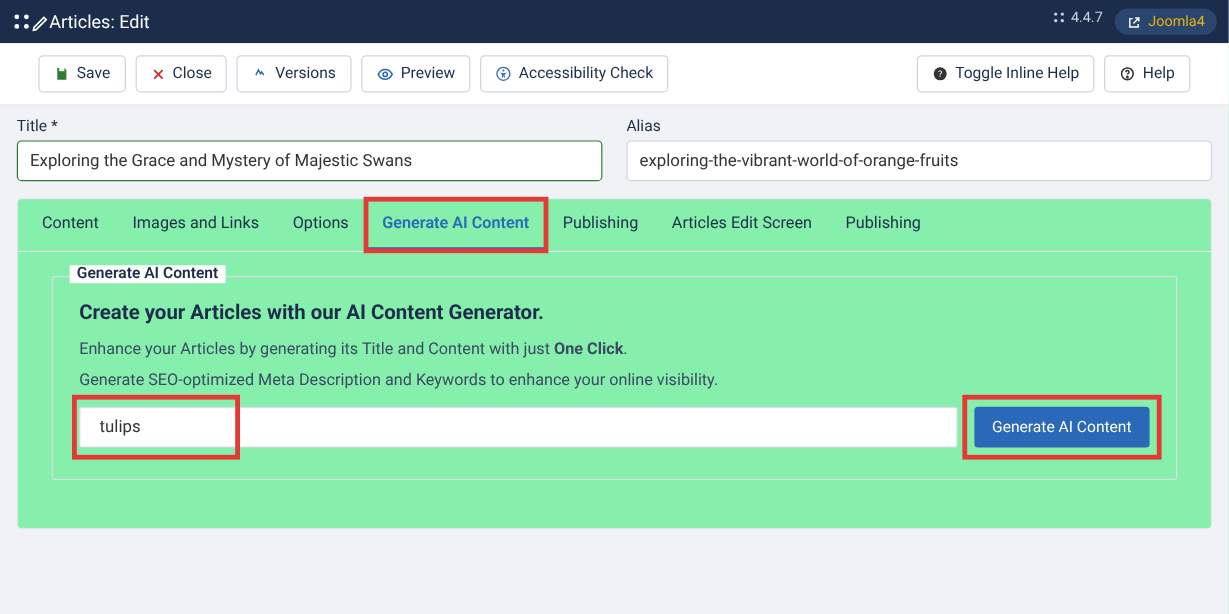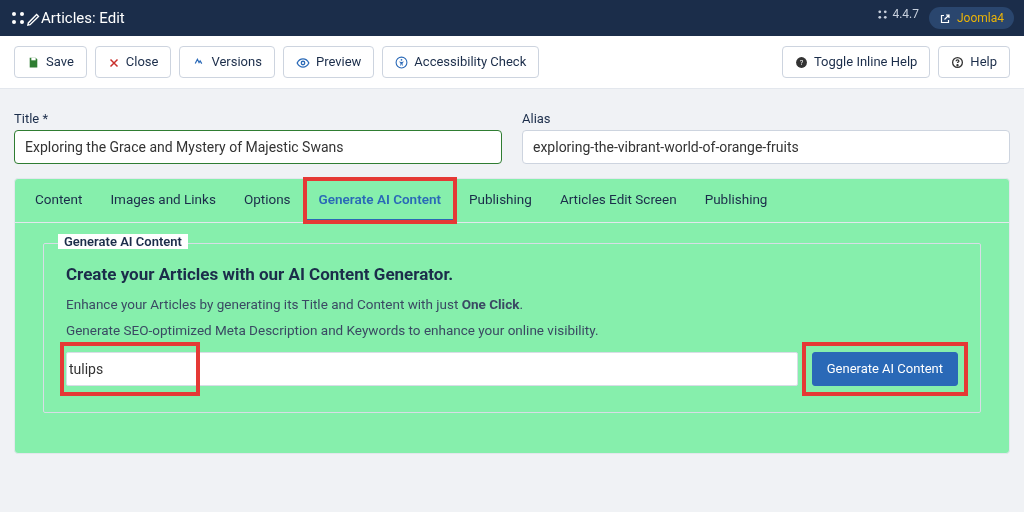--- a/index.html
+++ b/index.html
@@ -7,55 +7,55 @@
 
 .topbar { background: #1b2d4a; color: #fff; height: 36px; display: flex; align-items: center; padding: 0 10px; justify-content: space-between; }
 .topbar-left { display: flex; align-items: center; }
 .topbar-left .logo-icon svg { display:block; }
 .topbar-left .pencil-icon { color: #fff; }
 .topbar-title { font-size: 15px; font-weight: 400; }
 .topbar-right { display: flex; align-items: flex-start; gap: 10px; font-size: 12px; color: #c8d0dd; }
 .version { display: flex; align-items: center; gap: 4px; }
 .joomla-pill { background: #2a466e; color: #eab308; border-radius: 14px; padding: 4px 10px; display: flex; align-items: center; gap: 6px; font-size: 12px; }
 
-.toolbar { background: #fff; padding: 10px 14px; display:flex; gap:10px; border-bottom:1px solid #e3e7ed;}
+.toolbar { background: #fff; padding: 10px 32px; display:flex; gap:10px; border-bottom:1px solid #e3e7ed;align-items:flex-end;}
 .tb-group { display:flex; gap:8px; }
 .tb-spacer { flex:1; }
 .btn { background:#fff; border:1px solid #cdd4df; border-radius:4px; padding:7px 12px; font-size:13px; color:#1b2d4a; display:flex; align-items:center; gap:6px; cursor:pointer; }
 .btn .ic-green { color:#2f7d32; }
 .btn .ic-red { color:#c9302c; }
 .btn .ic-blue { color:#2a69b7; }
 .btn .ic-dark { color:#333; }
 .btn-split { display:flex; }
 .btn-split .btn:first-child { border-radius:4px 0 0 4px; border-right:none; }
 .btn-split .btn:last-child { border-radius:0 4px 4px 0; padding:7px 8px; }
 
 .form-area { padding: 10px 14px 0 14px; }
-.fields-row { display:flex; gap:20px;margin-top:12px; }
+.fields-row { display:flex; gap:20px; }
 .field { flex:1; display:flex; flex-direction:column; gap:4px; }
 .field label { font-size:13px; color:#1b2d4a; }
 .field input { border:1px solid #cdd4df; border-radius:4px; padding:8px 10px; font-size:14px; color:#333; }
 .field.title input { border-color:#2f7d32; }
 
 .tabs-card { background:#86efac; border:1px solid #e3e7ed; border-radius:4px; margin:14px; }
 .tabs { display:flex; border-bottom:1px solid #e3e7ed; padding:0 6px; }
 .tab { padding:12px 14px; font-size:13.5px; color:#1b2d4a; cursor:pointer; border-bottom:3px solid transparent; }
 .tab.active { color:#2a69b7; font-weight:600; border-bottom-color:#2a69b7; }
 .tab-highlight { outline:4px solid #e53935; outline-offset:-2px; }
 
 .tab-body { padding:20px 28px 40px 28px; }
 .fieldset { border:1px solid #d8dde6; border-radius:2px; padding:20px 22px 26px 22px; position:relative; }
 .legend { position:absolute; top:-10px; left:14px; background:#fff; padding:0 6px; font-size:13px; color:#1b2d4a; font-weight:600; }
 .fieldset h3 { font-size:17px; color:#1b2d4a; margin-bottom:12px; font-weight:700; }
 .fieldset p { font-size:13.5px; color:#3a4a63; margin-bottom:10px; }
 .fieldset p b { font-weight:700; }
 
 .gen-row { display:flex; gap:14px; margin-top:14px; align-items:stretch; }
 .gen-input-wrap { position:relative; flex:1; }
-.gen-input { width:100%; border:1px solid #d8dde6; border-radius:2px; padding:7px 2px; font-size:14px; color:#333; height:34px; }
+.gen-input { width:100%; border:1px solid #d8dde6; border-radius:2px; padding:7px 16px; font-size:14px; color:#333; height:34px; }
 .input-highlight { position:absolute; top:-10px; left:-6px; width:140px; height:54px; border:4px solid #e53935; pointer-events:none; }
 .gen-btn-wrap { position:relative; }
 .gen-btn { background:#2a69b7; color:#fff; border:1px solid #2a69b7; border-radius:3px; padding:8px 14px; font-size:13px; cursor:pointer; height:34px; }
 .btn-highlight { position:absolute; top:-10px; left:-10px; right:-10px; bottom:-10px; border:4px solid #e53935; pointer-events:none; }
 
 svg { display:inline-block; vertical-align:middle; }
 </style>
 </head>
 <body>
 

